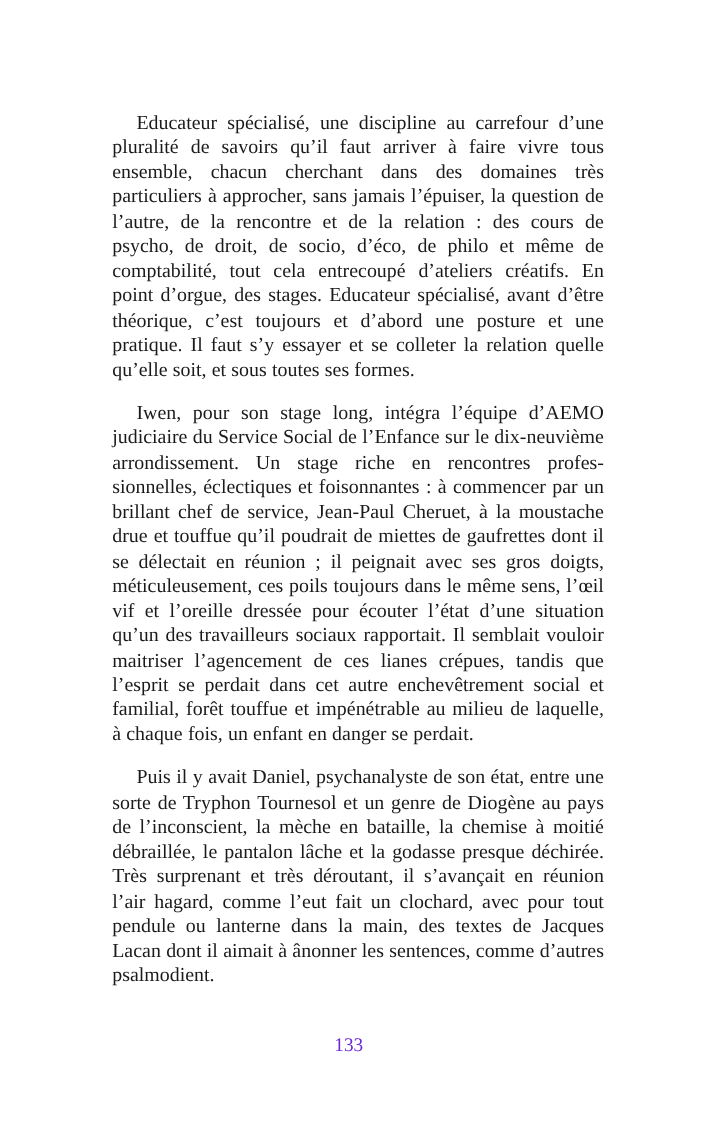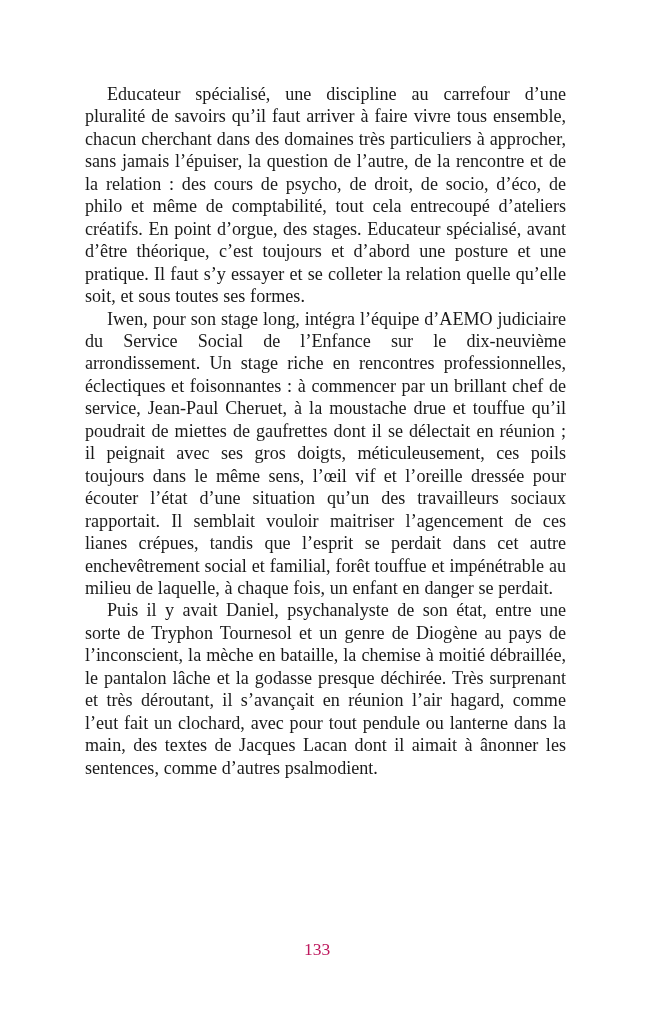--- a/index.html
+++ b/index.html
@@ -22,41 +22,41 @@
     background: #ffffff;
     box-sizing: border-box;
   }
   .text-block {
     position: absolute;
     left: 85px;
     top: 83px;
     width: 481px;
   }
   .para {
-    margin: 0;
+    margin: 17px;
     text-indent: 22px;
     text-align: justify;
     text-justify: inter-word;
     font-size: 18.1px;
     line-height: 22.45px;
     letter-spacing: 0.01px;
     word-spacing: 0.2px;
     hyphens: manual;
     -webkit-hyphens: manual;
   }
   .page-number {
     position: absolute;
     left: 0;
     right: 16px;
     top: 938px;
     text-align: center;
     font-size: 17.5px;
     line-height: 22px;
     font-family: "Liberation Serif", "DejaVu Serif", serif;
-    color: #be185d;
+    color: #6d28d9;
   }
 </style>
 </head>
 <body>
 
 <div class="page">
 
   <div class="text-block">
     <p class="para">Educateur spécialisé, une discipline au carrefour d’une pluralité de savoirs qu’il faut arriver à faire vivre tous ensemble, chacun cherchant dans des domaines très particuliers à approcher, sans jamais l’épuiser, la question de l’autre, de la rencontre et de la relation : des cours de psycho, de droit, de socio, d’éco, de philo et même de comptabilité, tout cela entrecoupé d’ateliers créatifs. En point d’orgue, des stages. Educateur spécialisé, avant d’être théorique, c’est toujours et d’abord une posture et une pratique. Il faut s’y essayer et se colleter la relation quelle qu’elle soit, et sous toutes ses formes.</p>
     <p class="para">Iwen, pour son stage long, intégra l’équipe d’AEMO judiciaire du Service Social de l’Enfance sur le dix-neuvième arrondissement. Un stage riche en rencontres profes­sionnelles, éclectiques et foisonnantes : à commencer par un brillant chef de service, Jean-Paul Cheruet, à la moustache drue et touffue qu’il poudrait de miettes de gaufrettes dont il se délectait en réunion ; il peignait avec ses gros doigts, méticuleusement, ces poils toujours dans le même sens, l’œil vif et l’oreille dressée pour écouter l’état d’une situation qu’un des travailleurs sociaux rapportait. Il semblait vouloir maitriser l’agencement de ces lianes crépues, tandis que l’esprit se perdait dans cet autre enchevêtrement social et familial, forêt touffue et impénétrable au milieu de laquelle, à chaque fois, un enfant en danger se perdait.</p>

